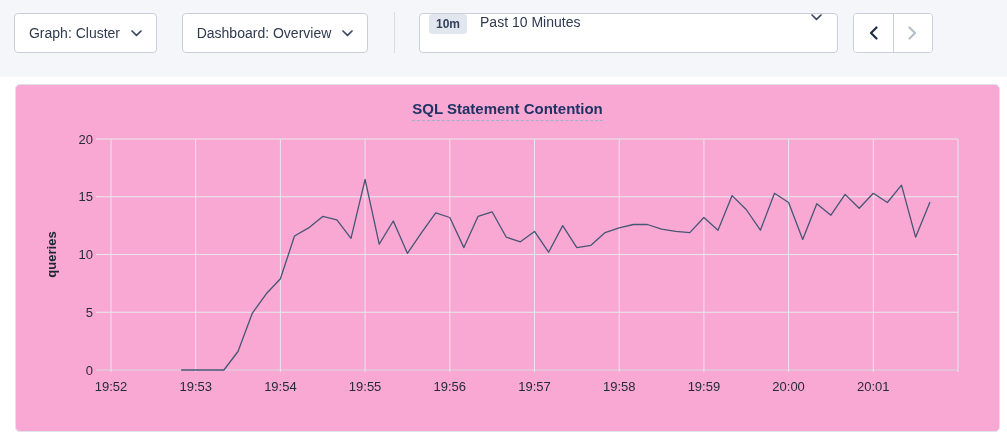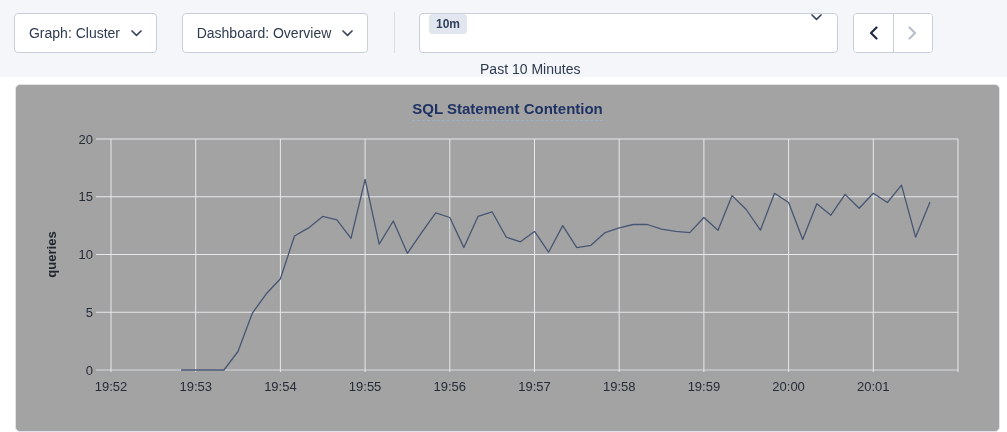--- a/index.html
+++ b/index.html
@@ -19,31 +19,31 @@
   .topbar-divider{position:absolute;left:394px;top:12px;width:1px;height:41px;background:#d8dce3;}
   .time-select{
     position:absolute;left:419px;top:13px;width:419px;height:40px;box-sizing:border-box;
     background:#ffffff;border:1px solid #c9cfd9;border-radius:4px;
     display:flex;align-items:flex-start;padding:0 15px 0 9px;cursor:pointer;
   }
   .time-badge{
     background:#e2e7ef;border-radius:3px;padding:4px 7px;margin-right:13px;
     font-size:12px;font-weight:700;color:#32415c;line-height:1;
   }
-  .time-label{flex:1;font-size:14px;color:#2e3a4f;text-align:left;margin-top:47px;}
+  .time-label{flex:1;font-size:14px;color:#2e3a4f;text-align:left;}
   .arrow-group{
     position:absolute;left:853px;top:13px;width:80px;height:40px;box-sizing:border-box;
     background:#ffffff;border:1px solid #c9cfd9;border-radius:4px;display:flex;overflow:hidden;
   }
   .arrow-btn{flex:1;display:flex;align-items:center;justify-content:center;cursor:pointer;background:#fff;}
   .arrow-btn.next{border-left:1px solid #c9cfd9;cursor:default;}
   .btn-now{left:938px;width:62px;color:#9aa4b3;cursor:default;}
   .panel{
     position:absolute;left:15px;top:84px;width:985px;height:348px;box-sizing:border-box;
-    background:#a3a3a3;border:1px solid #e0e4ea;border-radius:5px;
+    background:#f9a8d4;border:1px solid #e0e4ea;border-radius:5px;
   }
   .chart-title-wrap{position:absolute;top:15px;left:0;width:100%;text-align:center;z-index:2;}
   .chart-title{
     display:inline-block;font-size:15px;font-weight:700;color:#1f3364;
     border-bottom:1px dashed #9db0c9;padding-bottom:3px;cursor:pointer;
   }
   #chart-svg{position:absolute;left:0;top:0;}
   #chart-svg text{font-family:"Liberation Sans",sans-serif;}
   .tick-label{font-size:13px;fill:#262c36;}
   .axis-label{font-size:13px;font-weight:700;fill:#20262e;}

